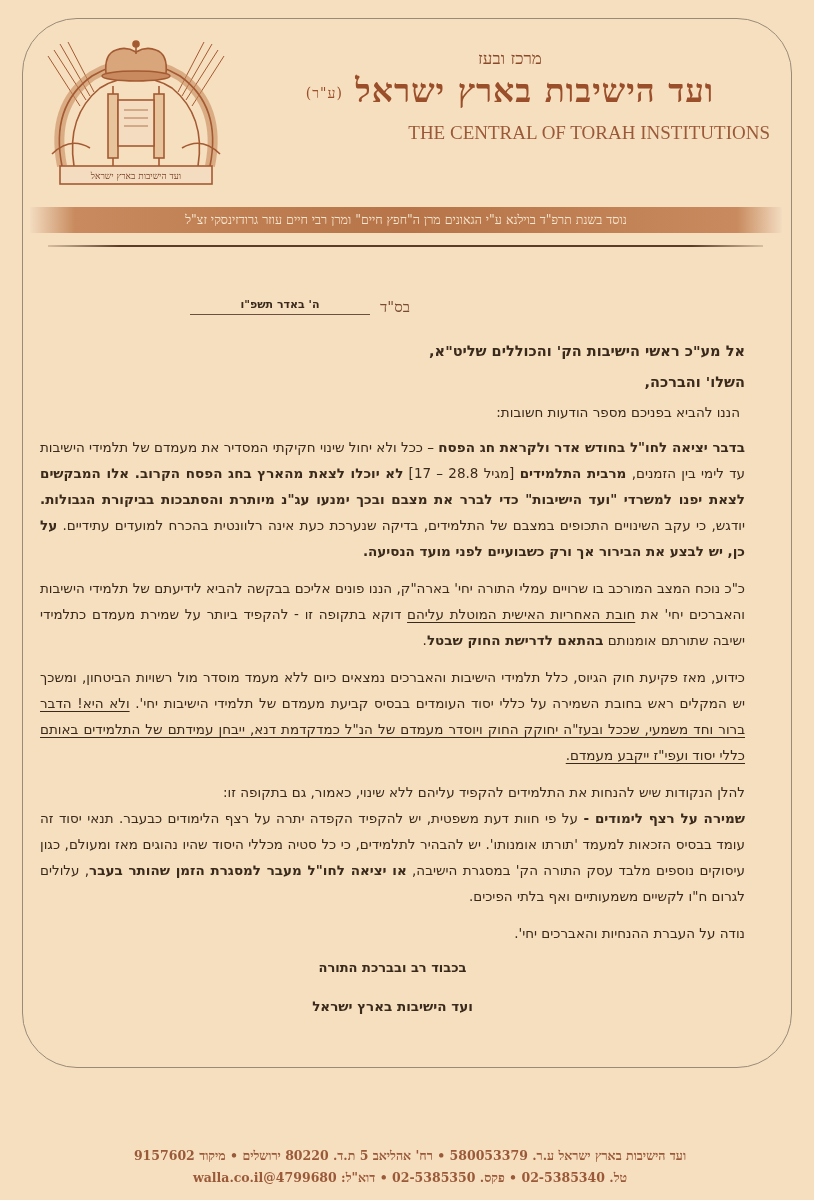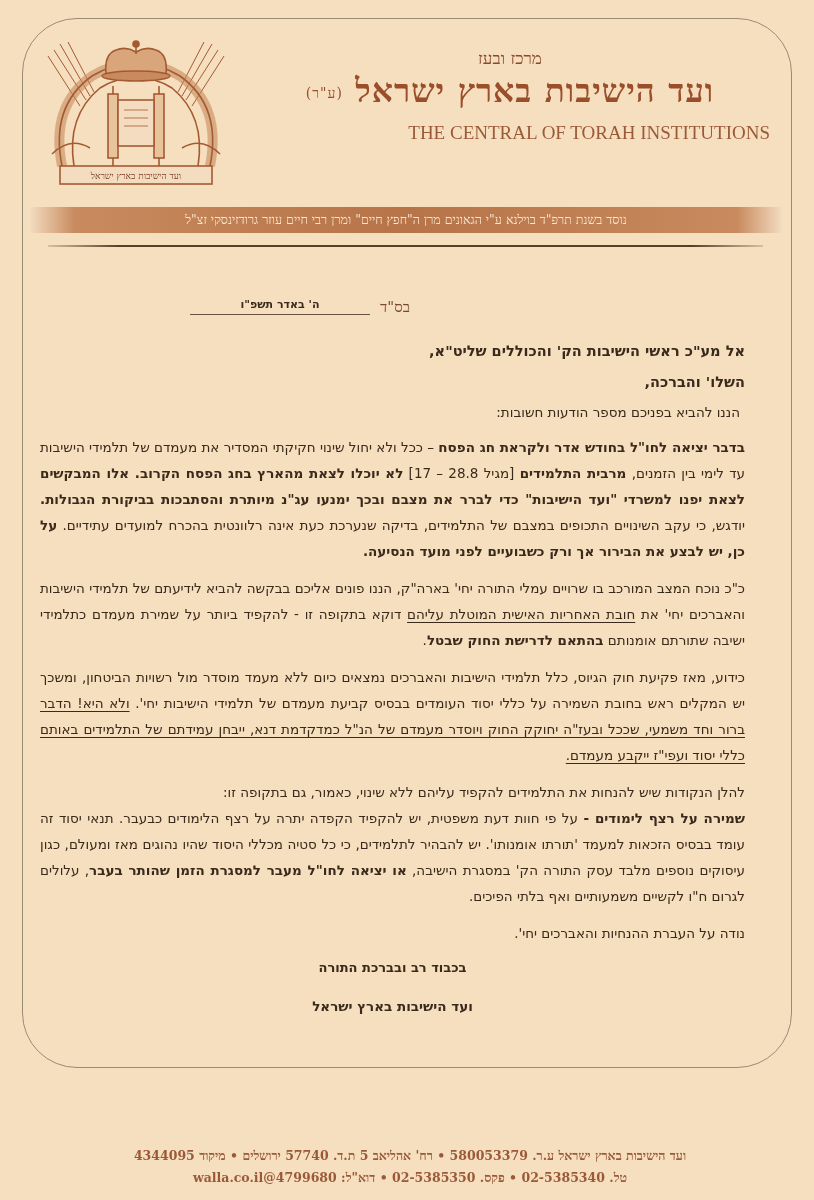--- a/index.html
+++ b/index.html
@@ -132,15 +132,15 @@
       <div class="para"><span>כ"כ נוכח המצב המורכב בו שרויים עמלי התורה יחי' בארה"ק, הננו פונים אליכם בבקשה להביא לידיעתם של תלמידי הישיבות והאברכים יחי' את </span><u>חובת האחריות האישית המוטלת עליהם</u><span> דוקא בתקופה זו - להקפיד ביותר על שמירת מעמדם כתלמידי ישיבה שתורתם אומנותם </span><b>בהתאם לדרישת החוק שבטל</b><span>.</span></div>
       <div class="para"><span>כידוע, מאז פקיעת חוק הגיוס, כלל תלמידי הישיבות והאברכים נמצאים כיום ללא מעמד מוסדר מול רשויות הביטחון, ומשכך יש המקלים ראש בחובת השמירה על כללי יסוד העומדים בבסיס קביעת מעמדם של תלמידי הישיבות יחי'. </span><u>ולא היא! הדבר ברור וחד משמעי, שככל ובעז"ה יחוקק החוק ויוסדר מעמדם של הנ"ל כמדקדמת דנא, ייבחן עמידתם של התלמידים באותם כללי יסוד ועפי"ז ייקבע מעמדם.</u></div>
       <div class="para"><span>להלן הנקודות שיש להנחות את התלמידים להקפיד עליהם ללא שינוי, כאמור, גם בתקופה זו:</span><br><b>שמירה על רצף לימודים -</b><span> על פי חוות דעת משפטית, יש להקפיד הקפדה יתרה על רצף הלימודים כבעבר. תנאי יסוד זה עומד בבסיס הזכאות למעמד 'תורתו אומנותו'. יש להבהיר לתלמידים, כי כל סטיה מכללי היסוד שהיו נהוגים מאז ומעולם, כגון עיסוקים נוספים מלבד עסק התורה הק' במסגרת הישיבה, </span><b>או יציאה לחו"ל מעבר למסגרת הזמן שהותר בעבר</b><span>, עלולים לגרום ח"ו לקשיים משמעותיים ואף בלתי הפיכים.</span></div>
       <div class="para"><span>נודה על העברת ההנחיות והאברכים יחי'.</span></div>
     </div>
   <div class="closing">בכבוד רב ובברכת התורה</div>
   <div class="closing2">ועד הישיבות בארץ ישראל</div>
 </div>
 
 <div class="footer">
-  <div>ועד הישיבות בארץ ישראל ע.ר. 580053379 • רח' אהליאב 5 ת.ד. 57740 ירושלים • מיקוד 4344095</div>
+  <div>ועד הישיבות בארץ ישראל ע.ר. 580053379 • רח' אהליאב 5 ת.ד. 80220 ירושלים • מיקוד 9157602</div>
   <div>טל. 02-5385340 • פקס. 02-5385350 • דוא"ל: 4799680@walla.co.il</div>
 </div>
 
 </body></html>

